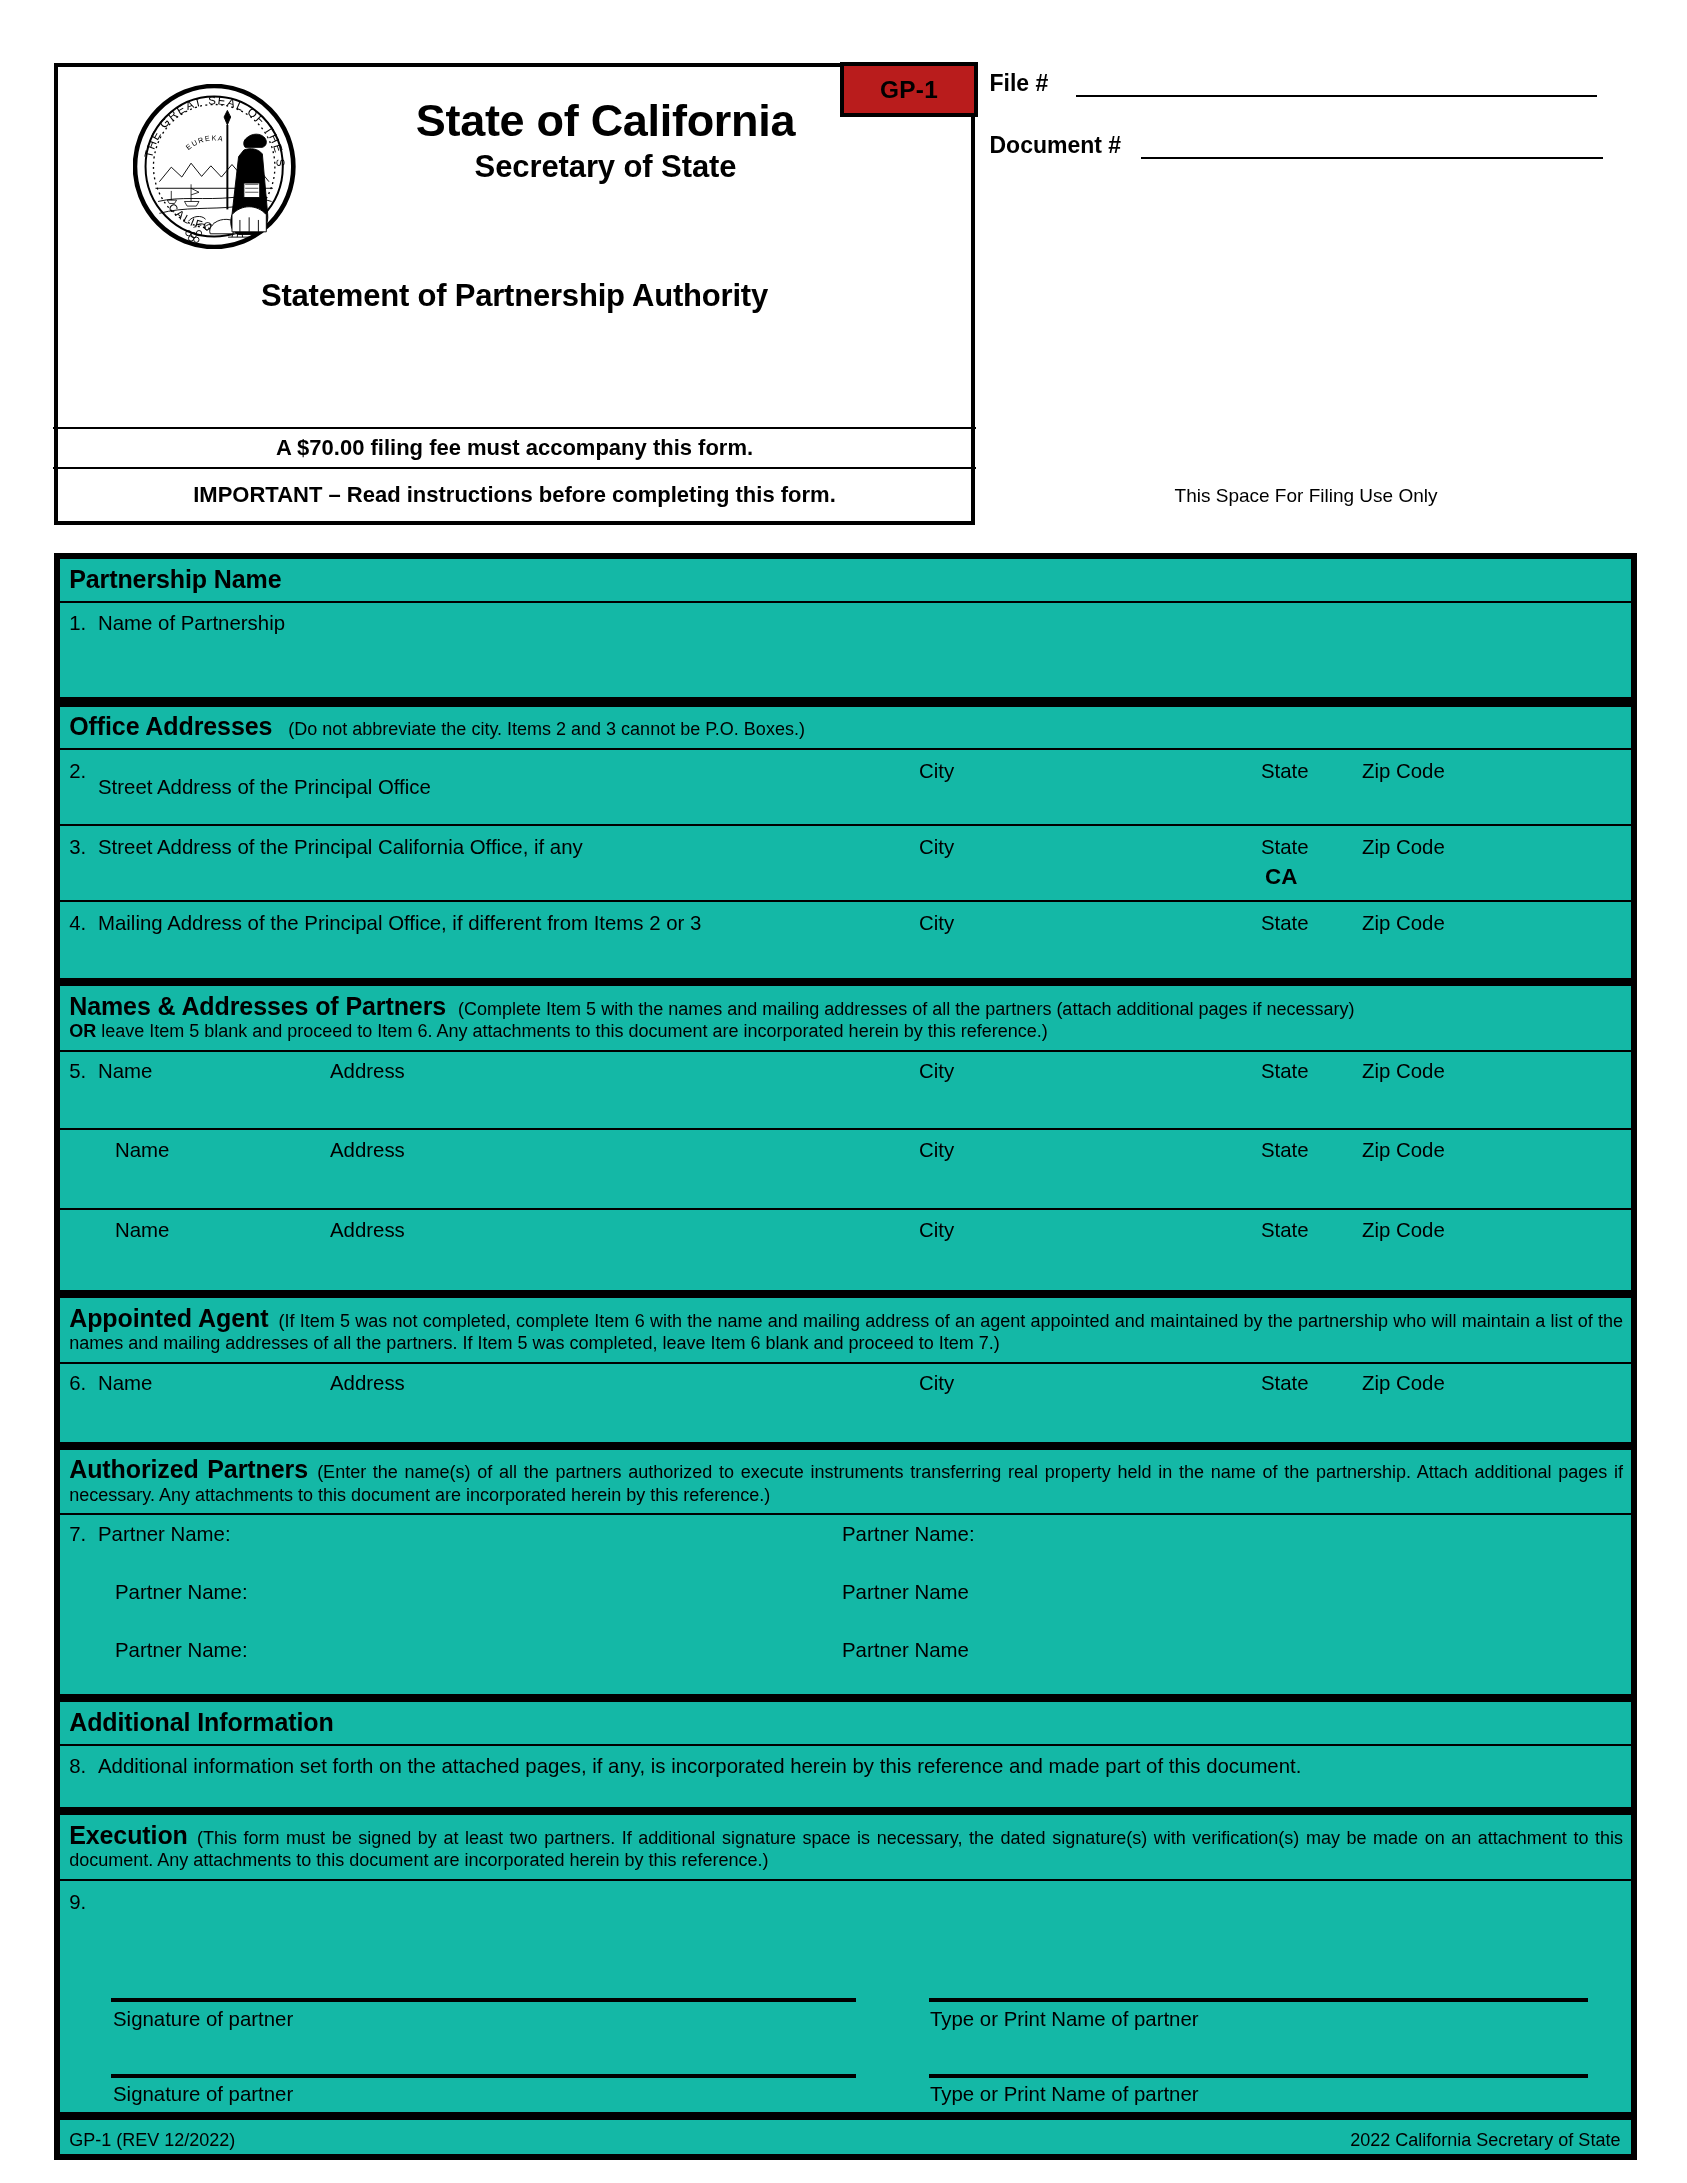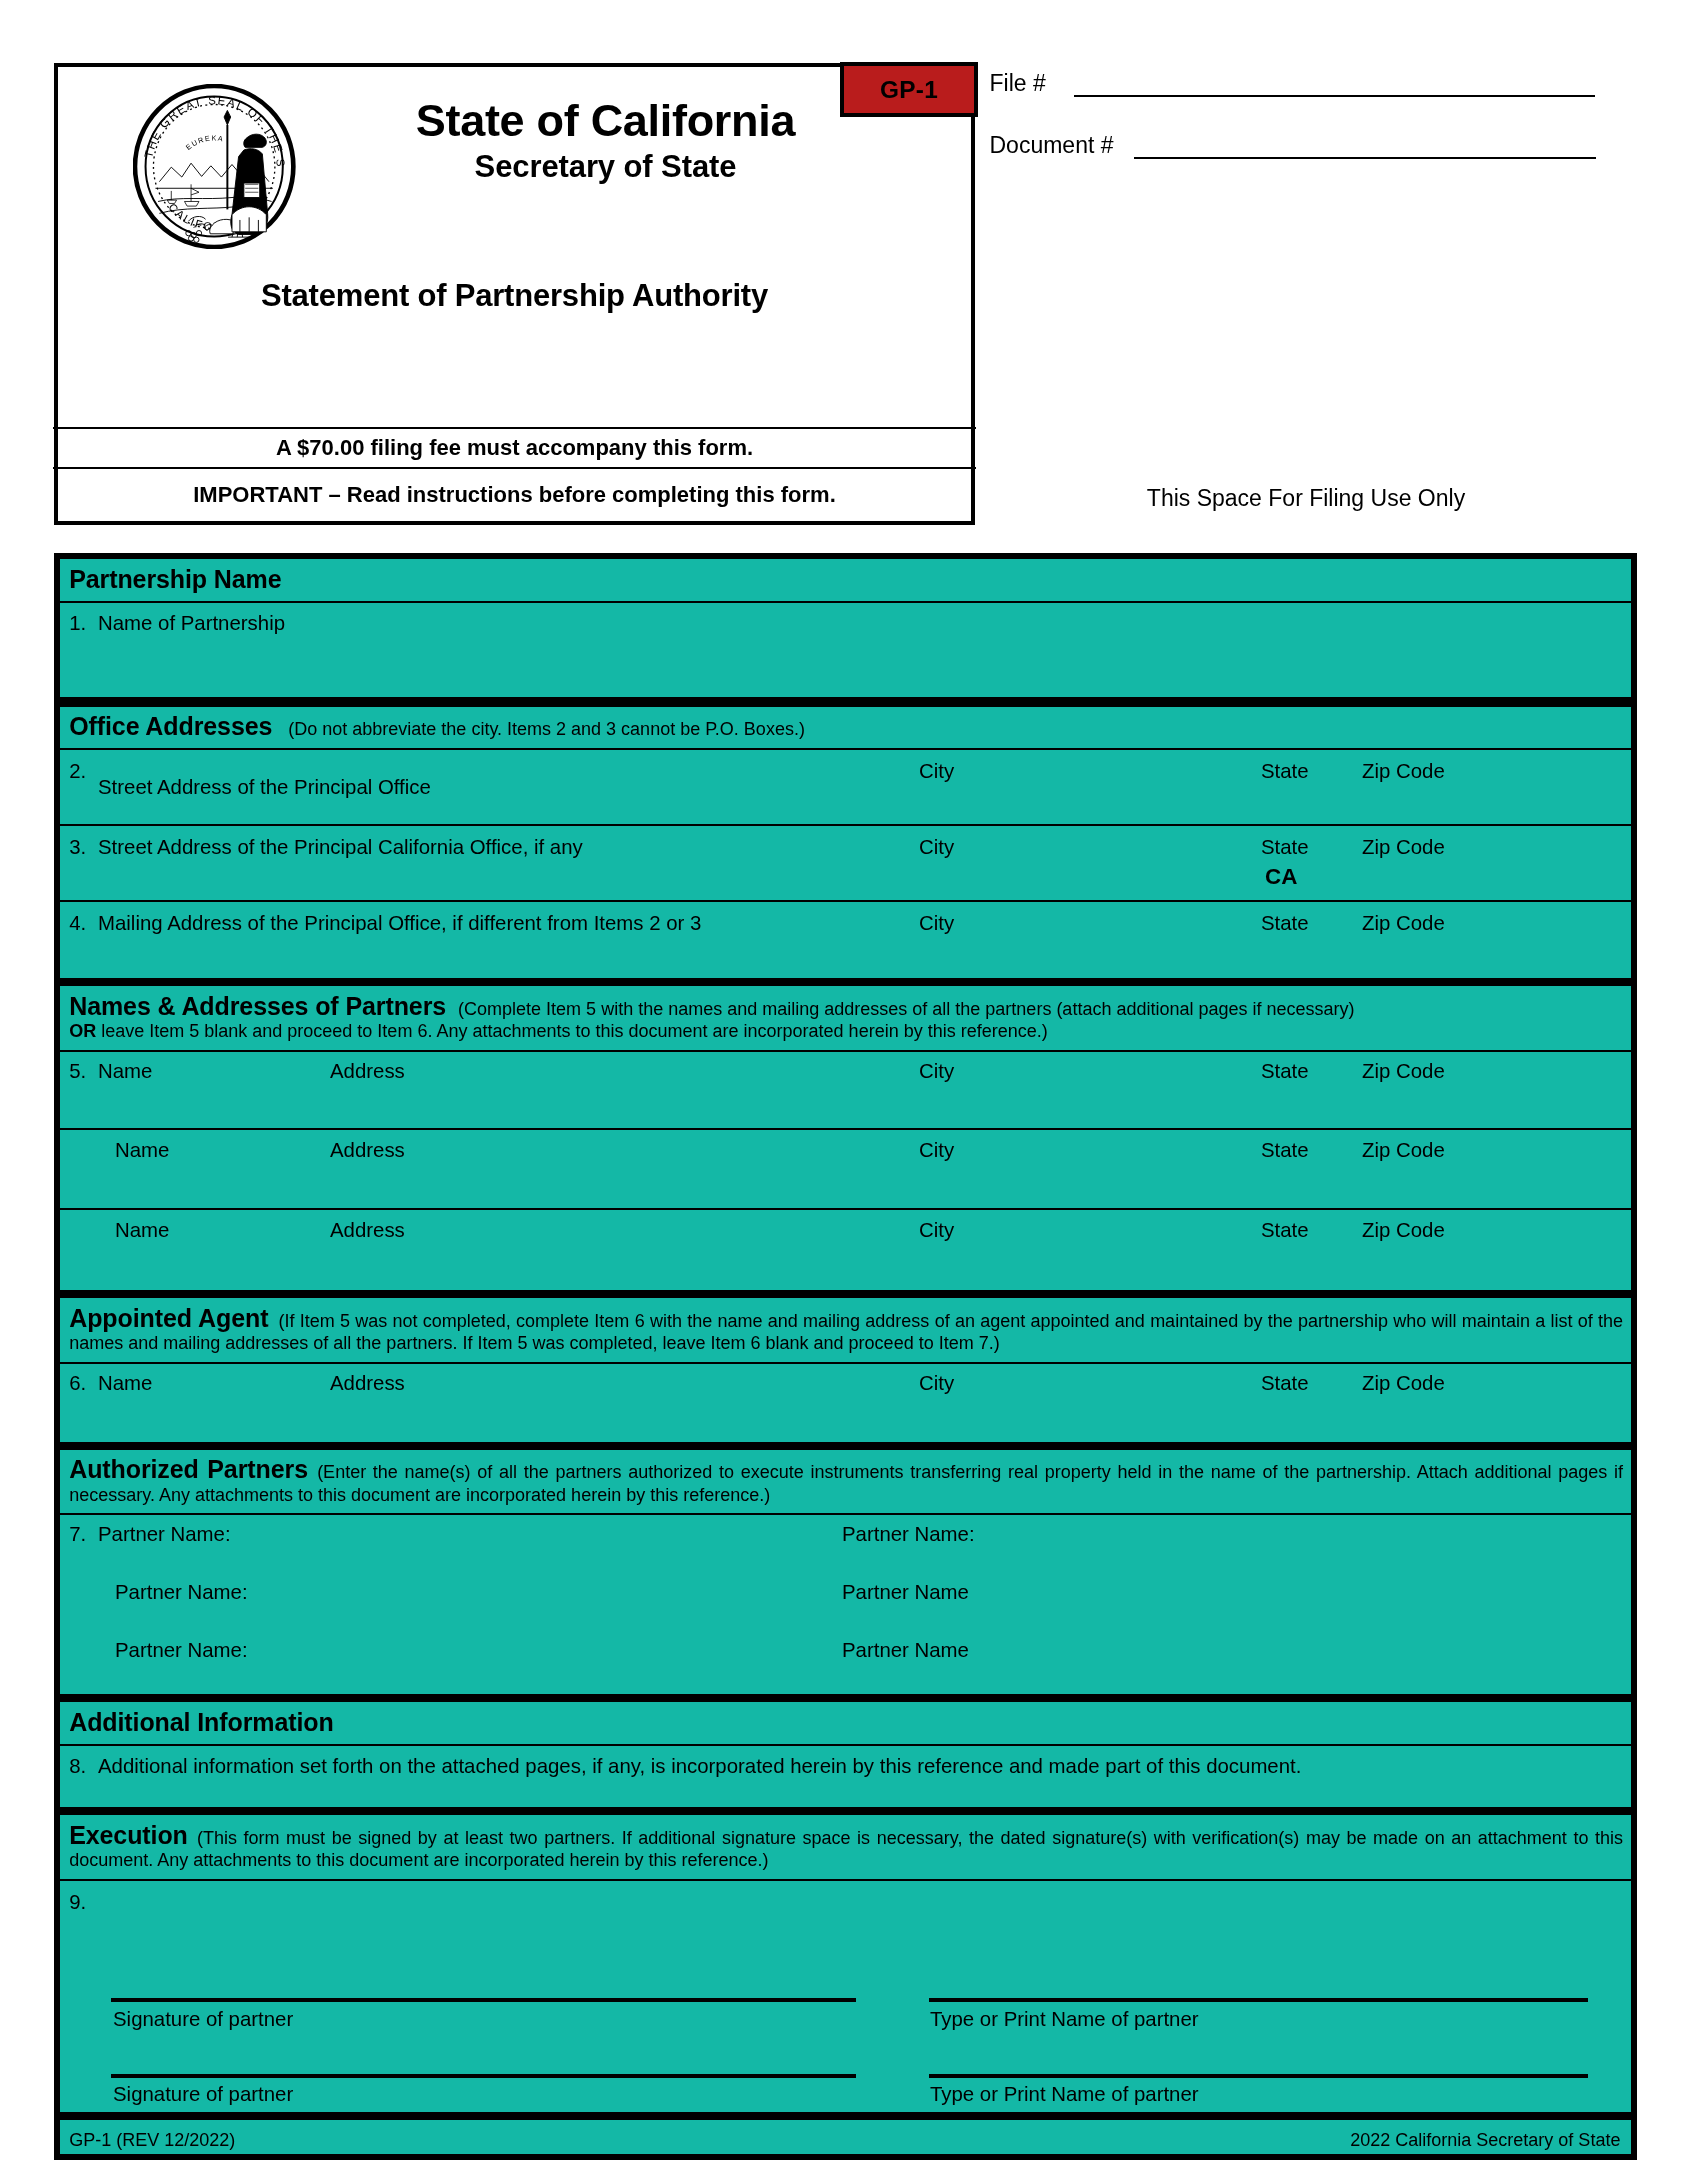--- a/index.html
+++ b/index.html
@@ -46,27 +46,27 @@
     font-size: 22px; font-weight: bold;
   }
   .important-bar {
     position: absolute; left: -4.6px; right: -4.6px; bottom: 0px; height: 54px;
     border-top: 2.6px solid #000;
     display: flex; align-items: center; justify-content: center;
     font-size: 22px; font-weight: bold;
   }
 
   .hdr-right { position: absolute; left: 921px; top: 0; width: 662px; height: 462px; }
-  .field-row { position: absolute; display: flex; align-items: flex-end; }
+  .field-row { position: absolute; display: flex; align-items: flex-end; font-weight: bold; }
   .field-label { font-size: 23px; white-space: nowrap; }
   .field-line { border-bottom: 2.6px solid #000; height: 4px; }
 
   .filing-use {
     position: absolute; left: 0; top: 422px; width: 662px;
-    text-align: center; font-size: 23px;
+    text-align: center; font-size: 19px;
   }
 
   
   .body-wrap {
     position: absolute; left: 54px; top: 553px; width: 1583px;
     border: 6px solid #000; background: #14b8a6;
   }
 
   .sec-head {
     border-bottom: 2.6px solid #000;

